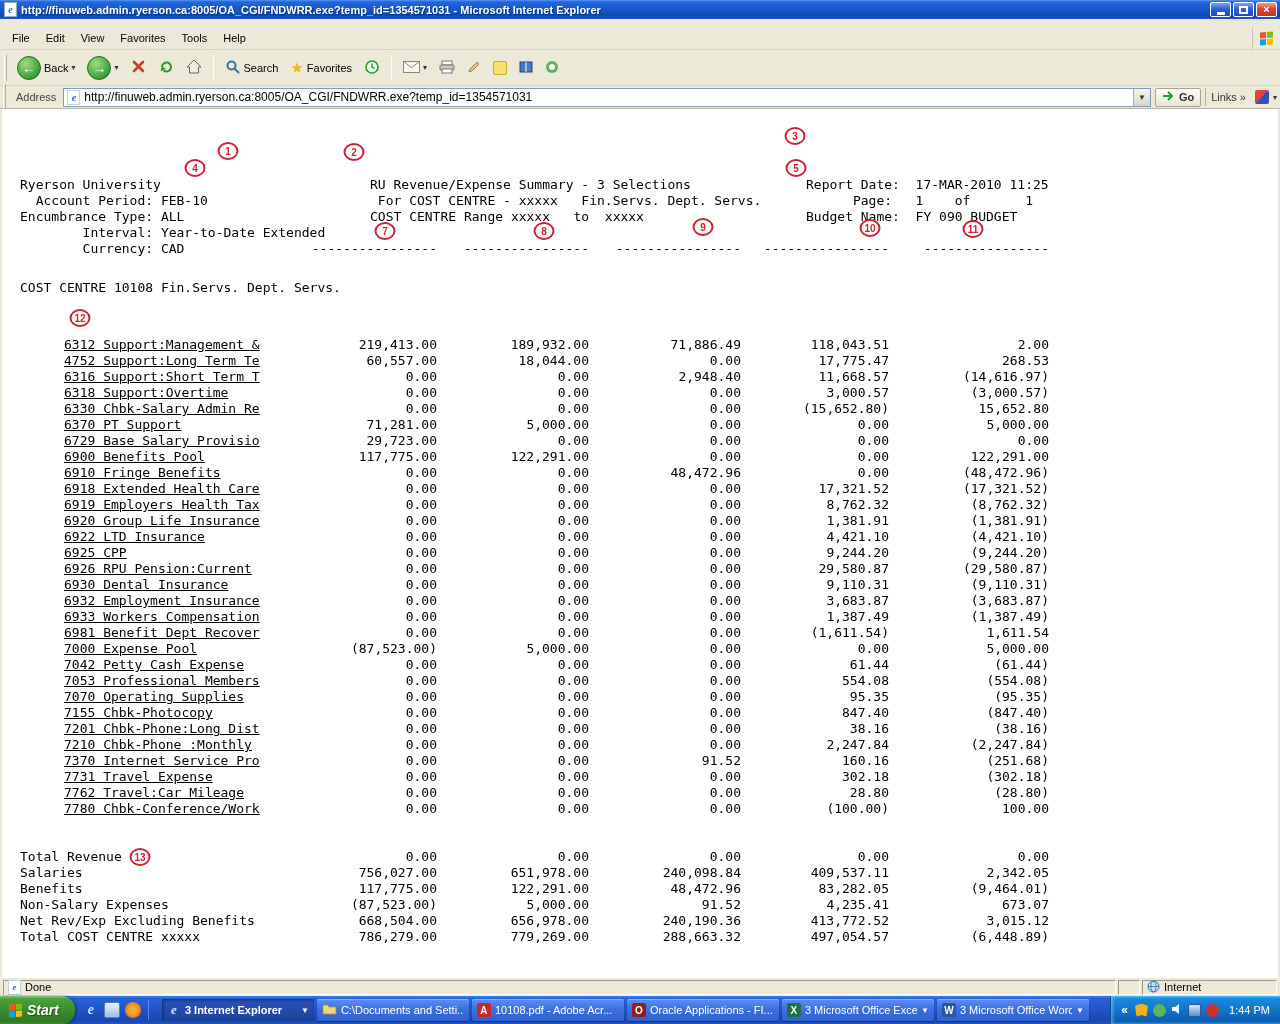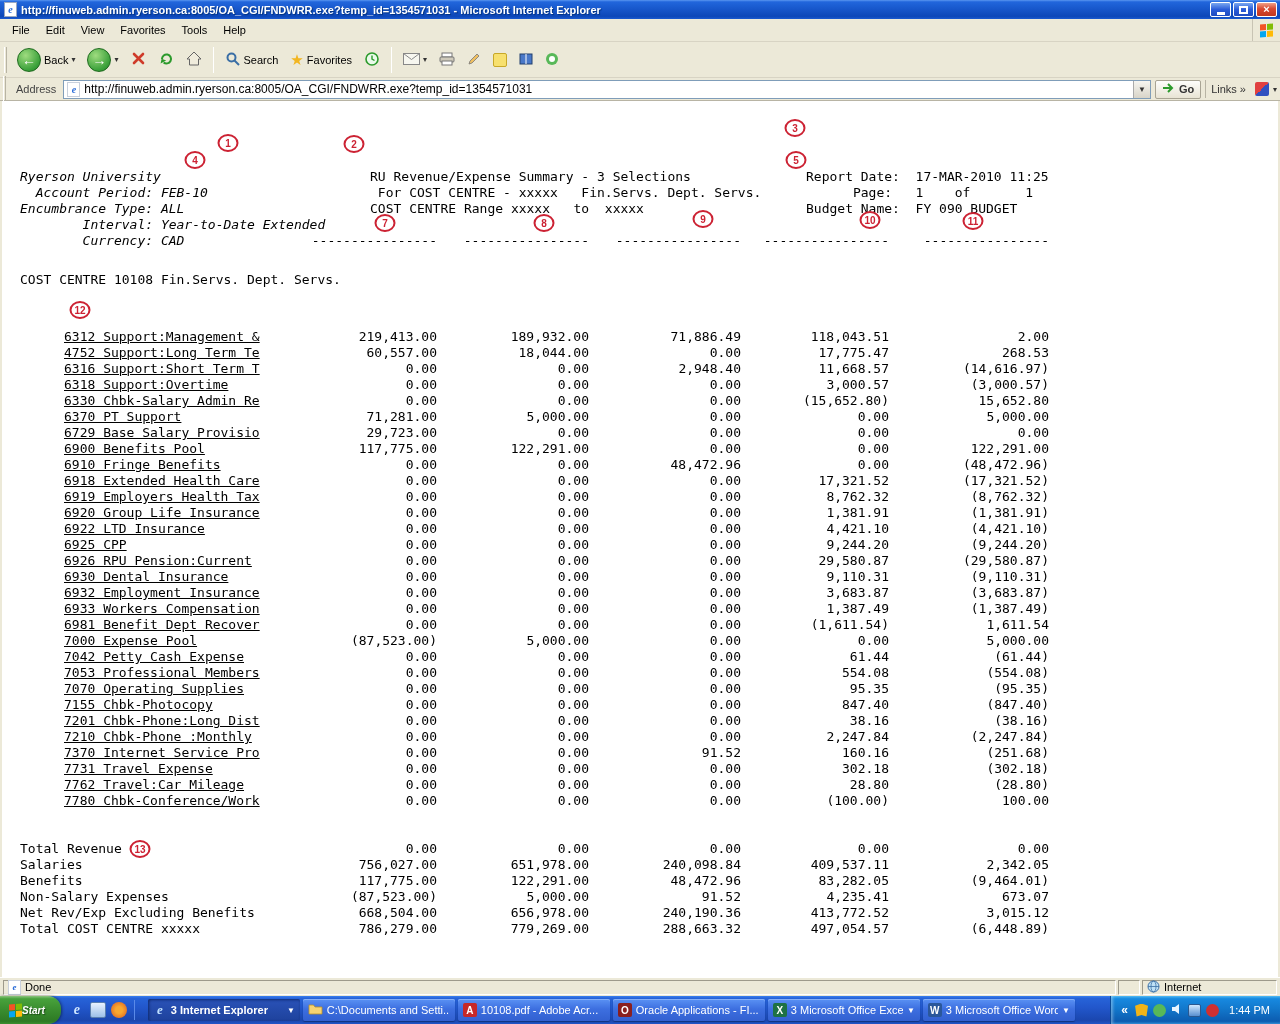--- a/index.html
+++ b/index.html
@@ -31,21 +31,21 @@
   .winbtn {
     width:21px; height:15px; border:1px solid #fff; border-radius:2px;
     background:linear-gradient(180deg,#7aa7f0,#2a5cd8 50%,#1f4bc0);
     display:flex; align-items:center; justify-content:center;
   }
   .winbtn.close { background:linear-gradient(180deg,#f0a088,#d84830 45%,#c03820); color:#fff; font-size:11px; font-weight:bold; line-height:1; }
   .g-min { width:8px; height:3px; background:#fff; margin-top:7px; }
   .g-max { width:9px; height:8px; border:2px solid #fff; }
 
   
-  .menubar { height:23px; flex:0 0 23px; display:flex; align-items:stretch; background:#ece9d8; border-bottom:1px solid #d8d4c4; }
+  .menubar { height:23px; flex:0 0 23px; display:flex; align-items:stretch; background:#ece9d8; border-bottom:1px solid #d8d4c4;margin-top:8px; }
   .menu-items { display:flex; align-items:center; flex:1; padding-left:4px; }
   .menu-item { padding:3px 8px; font-size:11px; color:#000; cursor:default; }
   .menu-logo { width:28px; border-left:1px solid #c8c4b4; display:flex; align-items:center; justify-content:center; }
   .winflag { display:grid; grid-template-columns:6px 6px; grid-template-rows:6px 6px; gap:1px; transform:skewY(-4deg); }
   .winflag i { display:block; }
   .winflag .fr { background:#f35325; } .winflag .fg { background:#81bc06; }
   .winflag .fb { background:#05a6f0; } .winflag .fy { background:#ffba08; }
 
   
   .toolbar { height:36px; flex:0 0 36px; display:flex; align-items:center; gap:2px; padding:0 4px; background:#ece9d8; border-bottom:1px solid #d8d4c4; }
@@ -70,21 +70,21 @@
   .addr-dd { width:17px; height:17px; flex:0 0 17px; background:linear-gradient(#f6f5f0,#d8d4c8); border-left:1px solid #aaa; display:flex; align-items:center; justify-content:center; font-size:8px; color:#333; }
   .go-btn { display:flex; align-items:center; gap:3px; height:19px; padding:0 6px; border:1px solid #a8a494; border-radius:2px; background:linear-gradient(#fdfdfb,#e8e4d4); font-size:11px; font-weight:bold; color:#333; }
   .links { display:flex; align-items:center; gap:3px; padding:0 5px; font-size:11px; color:#333; border-left:1px solid #b8b4a4; height:18px; }
   .ext-icon { width:14px; height:14px; border-radius:2px; background:linear-gradient(135deg,#e04040 50%,#3050c0 50%); }
 
   
   .content { flex:1; min-height:0; background:#fff; position:relative; overflow:hidden; border-left:2px solid #ece9d8; border-right:2px solid #ece9d8; }
   .report { position:absolute; inset:0; font-family:"DejaVu Sans Mono","Liberation Mono",monospace; font-size:13px; line-height:16px; color:#000; }
   .pre-block { position:absolute; white-space:pre; }
   .pre-line { height:16px; white-space:pre; }
-  .hl { left:18px;  top:20px;font-style:italic; }
+  .hl { left:18px;  top:20px; }
   .hc { left:368px; top:20px; }
   .hr { left:804px; top:20px; }
   .cc-line { position:absolute; left:18px; top:171px; white-space:pre;text-align:center; }
   .grid { position:absolute; left:6px; width:1041px; }
   .grid.hdr { top:132px; } .grid.accounts { top:228px; } .grid.summary { top:740px; }
   .r-row { display:grid; grid-template-columns:292px 137px 152px 152px 148px 160px; height:16px; }
   .cell { white-space:pre; }
   .num { text-align:right; }
   .accounts .label { padding-left:56px;text-decoration:underline; }
   .summary  .label { padding-left:12px; }
@@ -101,24 +101,24 @@
   .statusbar { height:19px; flex:0 0 19px; background:#ece9d8; border-top:1px solid #fff; display:flex; align-items:center; gap:2px; padding:1px 3px; font-size:11px; color:#000; }
   .sb-pane { border:1px solid; border-color:#9d9a8b #fff #fff #9d9a8b; height:15px; display:flex; align-items:center; gap:4px; padding:0 4px; }
   .sb-left { flex:1; }
   .sb-mid { width:22px; }
   .sb-right { width:135px; }
   .sb-icon { width:13px; height:15px; background:#fff; border:1px solid #c8d0dc; color:#2a6cd8; font:italic bold 9px "Liberation Serif","DejaVu Serif",serif; display:flex; align-items:center; justify-content:center; }
 
   
   .taskbar { height:28px; flex:0 0 28px; display:flex; align-items:stretch; background:linear-gradient(180deg,#3a80f0 0%,#2763d8 8%,#2257cc 40%,#1a46ae 88%,#2155c8 100%); }
   .start-btn {
-    display:flex; align-items:center; padding:0 16px 0 9px;
+    display:flex; align-items:center; gap:5px; padding:0 16px 0 9px;
     background:linear-gradient(180deg,#8cc47e 0%,#48a23c 10%,#3b8f30 45%,#2d7a24 90%,#3b8f30 100%);
     border-radius:0 13px 13px 0; box-shadow:1px 0 3px rgba(0,0,0,.45);
-    color:#fff; font-weight:bold; font-style:italic; font-size:10px; text-shadow:1px 1px 1px #1e4f18;
+    color:#fff; font-weight:bold; font-style:italic; font-size:14px; text-shadow:1px 1px 1px #1e4f18;
   }
   .quicklaunch { display:flex; align-items:center; gap:5px; padding:0 8px; }
   .ql-icon { width:16px; height:16px; display:flex; align-items:center; justify-content:center; border-radius:2px; font-size:12px; }
   .ql-e { color:#cfe6ff; font:italic bold 14px "Liberation Serif","DejaVu Serif",serif; }
   .ql-desk { background:linear-gradient(#e8f2ff,#9cc0e8); border:1px solid #5a80b0; }
   .ql-media { background:radial-gradient(circle,#f8a830 30%,#d85820); border-radius:50%; }
   .ql-sep { width:1px; height:20px; background:#1a3f9a; border-right:1px solid #5a8ae8; margin:0 2px; }
   .taskbtns { flex:1; min-width:0; display:flex; align-items:center; gap:3px; padding:0 3px; overflow:hidden; }
   .task-btn {
     width:152px; flex:0 0 152px; height:22px; display:flex; align-items:center; gap:4px; padding:0 5px;

